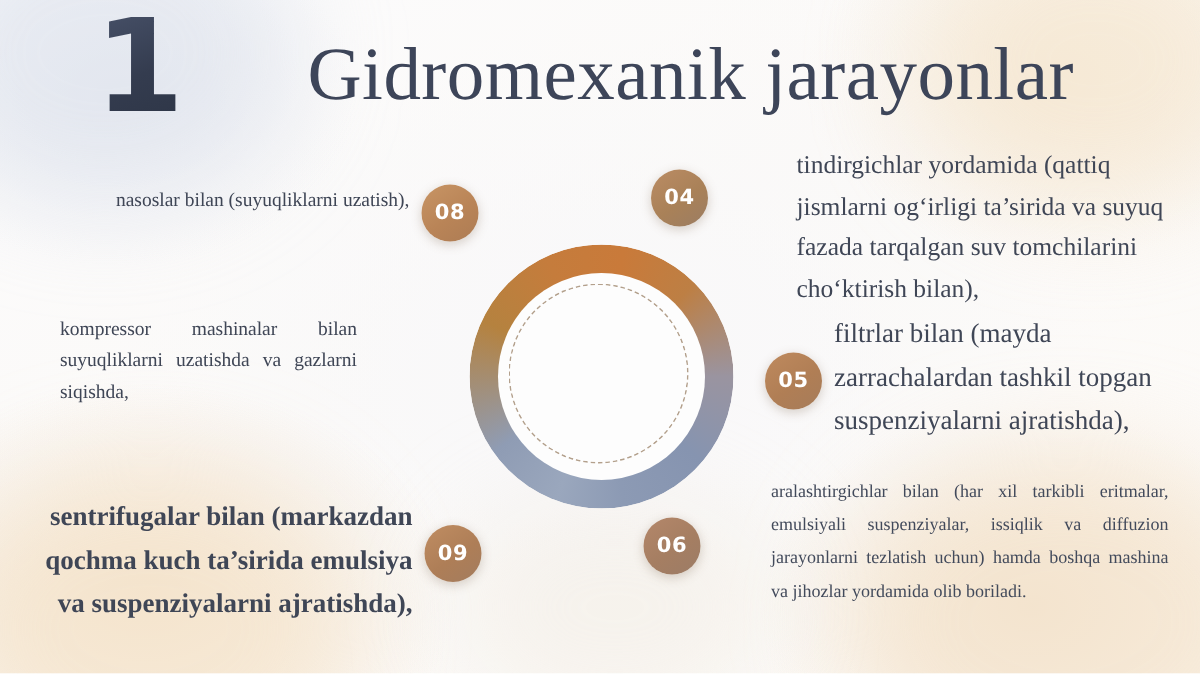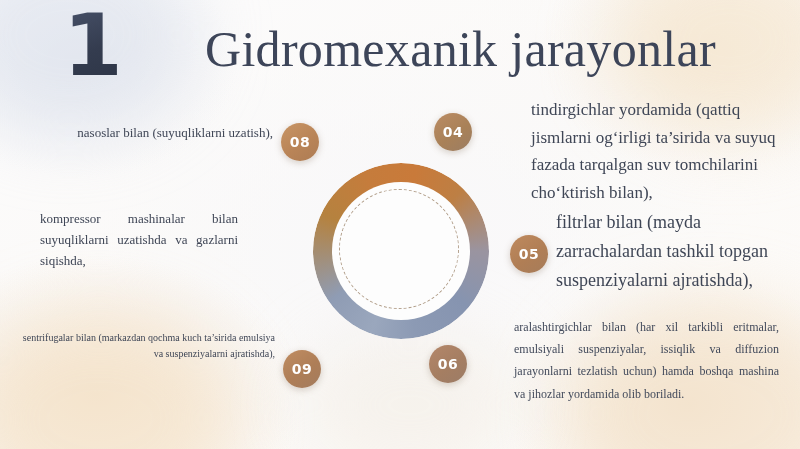--- a/index.html
+++ b/index.html
@@ -136,21 +136,21 @@
     position: absolute;
     font-family: "Liberation Serif", serif;
     color: #3f4656;
     line-height: 1.62;
   }
   .txt-left  { text-align: right; }
   .txt-right { text-align: left; }
 
   #txt-01 { left: 28px;  top: 122px; width: 245px; font-size: 13px; }
   #txt-02 { left: 40px;  top: 208px; width: 198px; font-size: 13px; text-align: justify; }
-  #txt-03 { left: 22px;  top: 330px; width: 253px; font-size: 10px; }
+  #txt-03 { left: 22px;  top: 330px; width: 253px; font-size: 18px; font-weight: bold; }
   #txt-04 { left: 531px; top: 96px;  width: 250px; font-size: 17px; }
   #txt-05 { left: 556px; top: 208px; width: 228px; font-size: 18px; }
   #txt-06 { left: 514px; top: 316px; width: 265px; font-size: 12px; line-height: 1.85; text-align: justify; color: #424a5b; }
 </style>
 </head>
 <body>
 
 <div id="slide">
 
   <div class="blob blob-a"></div>

